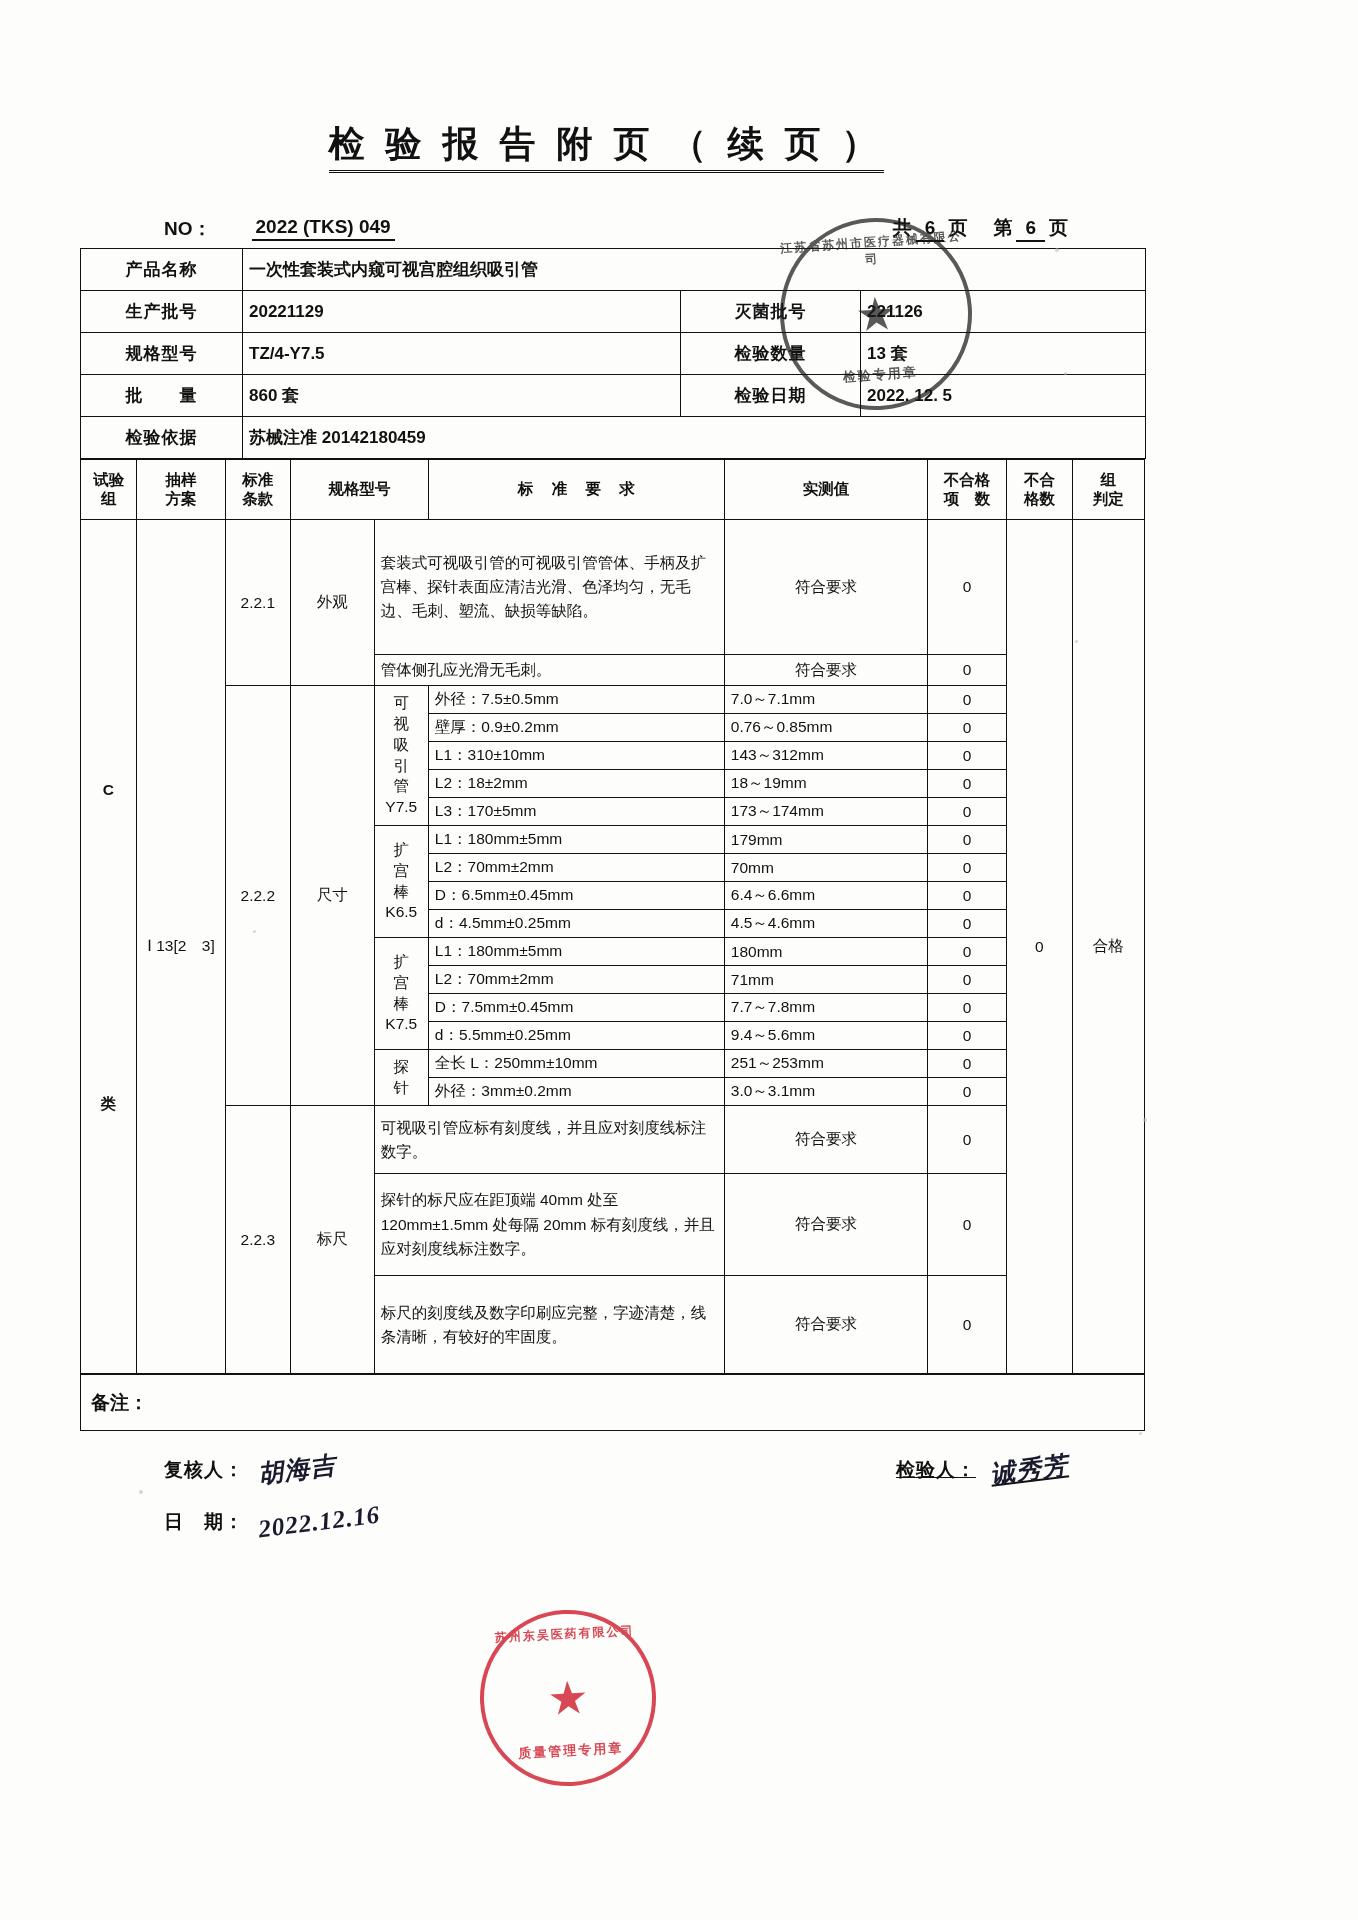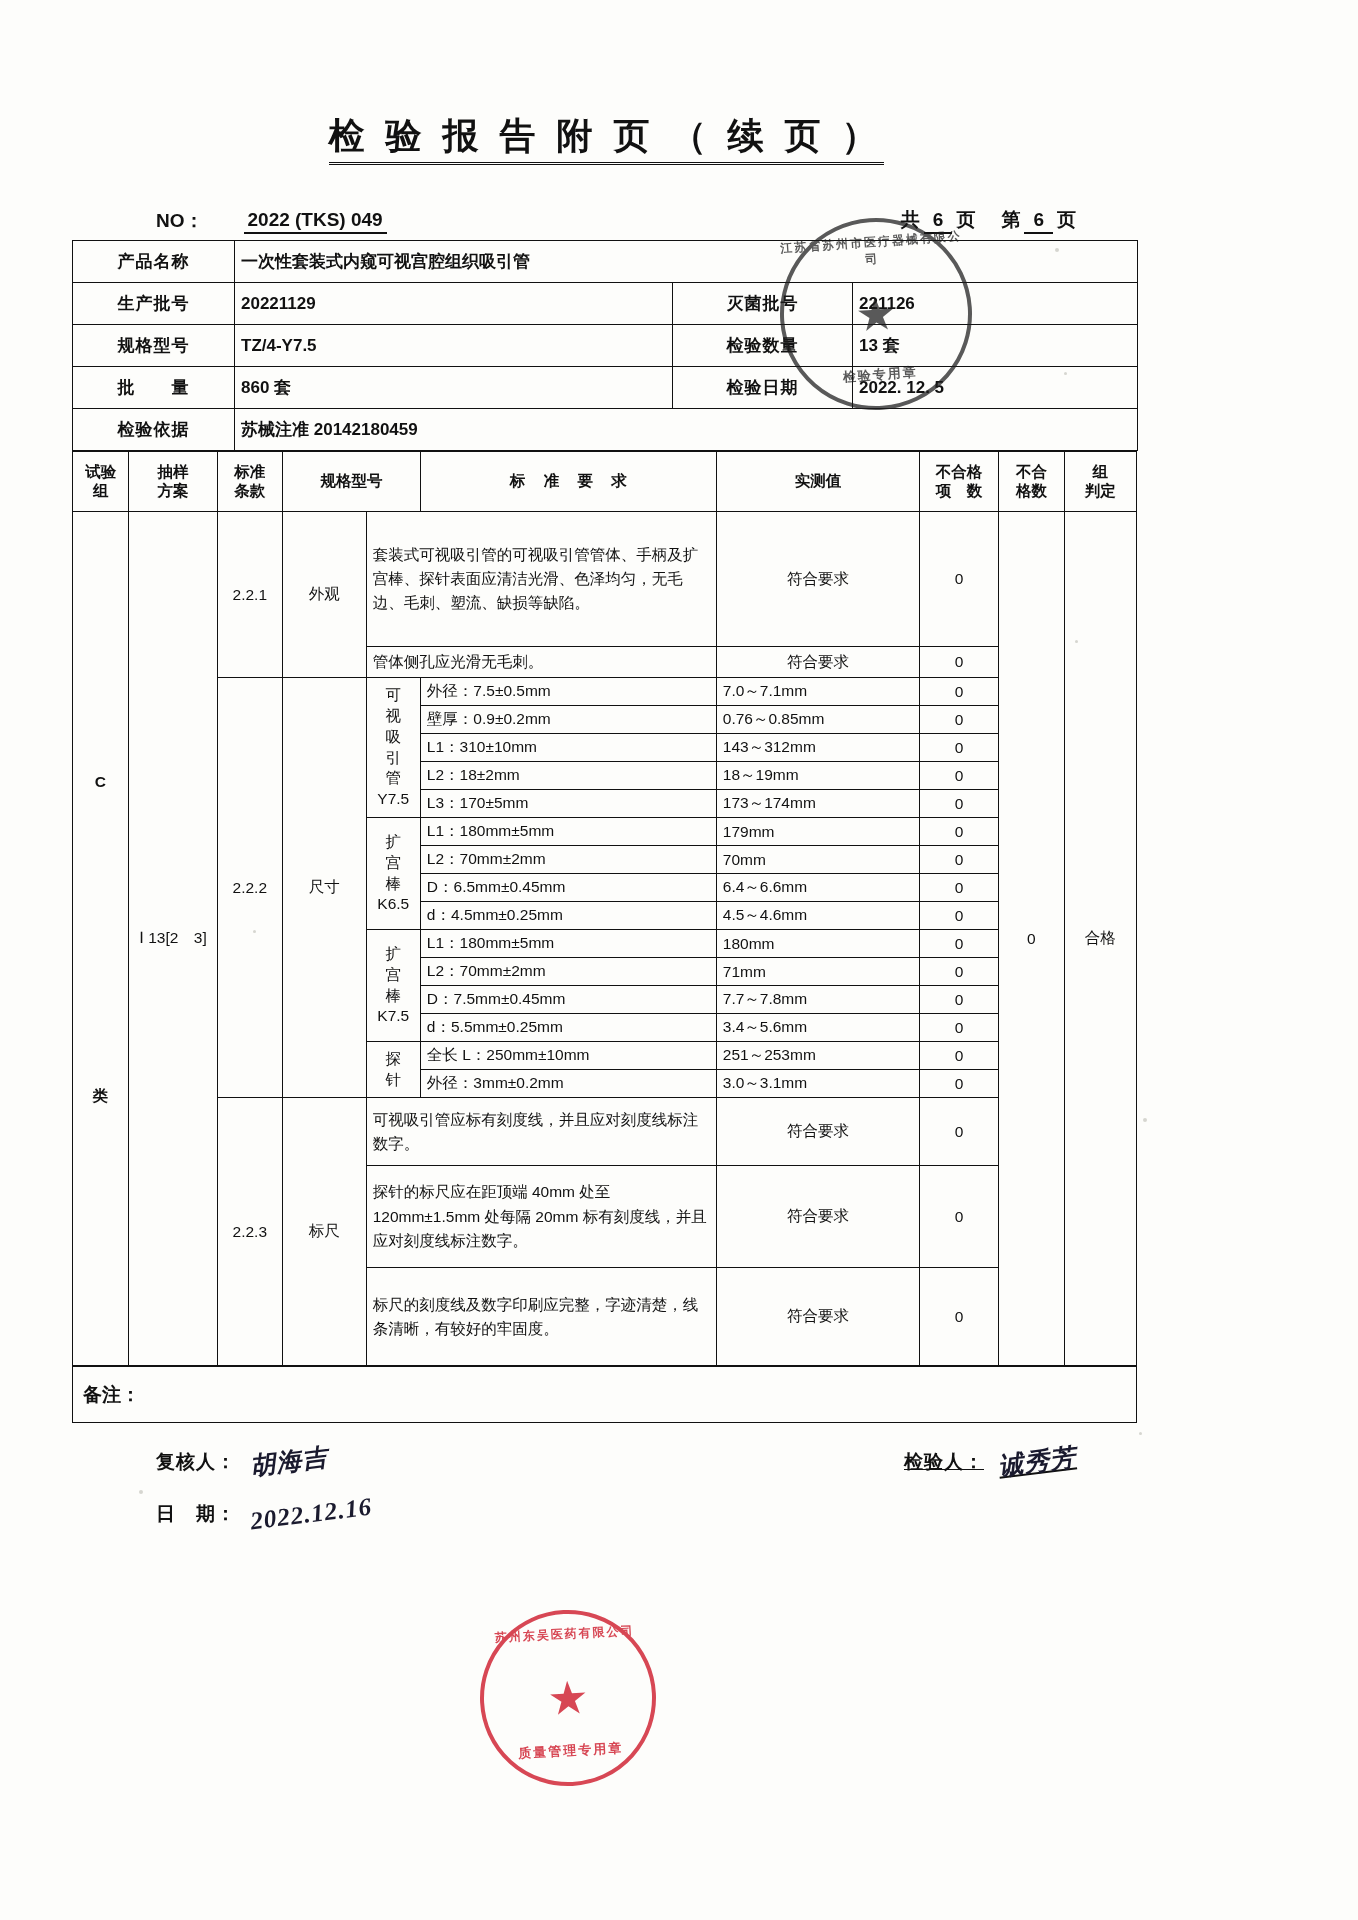--- a/index.html
+++ b/index.html
@@ -5,21 +5,21 @@
   * { box-sizing: border-box; }
   html, body { margin:0; padding:0; }
   body {
     width:1358px; height:1920px;
     background:#fdfdfb;
     font-family:"Liberation Sans", sans-serif;
     color:#111;
     position:relative;
     overflow:hidden;
   }
-  .page { position:relative; width:1212px; height:1920px; padding:8px; }
+  .page { position:relative; width:1212px; height:1920px; padding:16px; }
 
   
   .doc-title {
     text-align:center;
     font-size:36px;
     font-weight:bold;
     letter-spacing:6px;
     padding-top:104px;
     font-family:"Liberation Serif", serif;
   }
@@ -30,21 +30,21 @@
 
   
   .no-line {
     display:flex;
     justify-content:space-between;
     align-items:flex-end;
     margin:46px 128px 6px 148px;
     font-size:19px;
     font-weight:bold;
   }
-  .no-left { display:flex; align-items:center; gap:6px; }
+  .no-left { display:flex; align-items:flex-start; gap:6px; }
   .no-val { border-bottom:2px solid #111; padding:0 4px 1px 4px;margin-left:34px; }
   .pg-right { display:flex; align-items:baseline; gap:26px; }
   .pg-seg { display:flex; align-items:baseline; gap:4px; }
   .pg-num { border-bottom:2px solid #111; padding:0 9px 1px 9px; }
 
   
   table { border-collapse:collapse; table-layout:fixed; }
   .info-tbl, .main-tbl, .note-tbl {
     margin-left:64px;
     width:1065px;
@@ -380,21 +380,21 @@
         <td class="meas">71mm</td>
         <td class="big-ctr">0</td>
       </tr>
       <tr>
         <td class="spec">D：7.5mm±0.45mm</td>
         <td class="meas">7.7～7.8mm</td>
         <td class="big-ctr">0</td>
       </tr>
       <tr>
         <td class="spec">d：5.5mm±0.25mm</td>
-        <td class="meas">3.4～5.6mm</td>
+        <td class="meas">9.4～5.6mm</td>
         <td class="big-ctr">0</td>
       </tr>
 
       <tr>
         <td class="vstack" rowspan="2">
           <i>探</i>
           <i>针</i>
         </td>
         <td class="spec">全长 L：250mm±10mm</td>
         <td class="meas">251～253mm</td>

